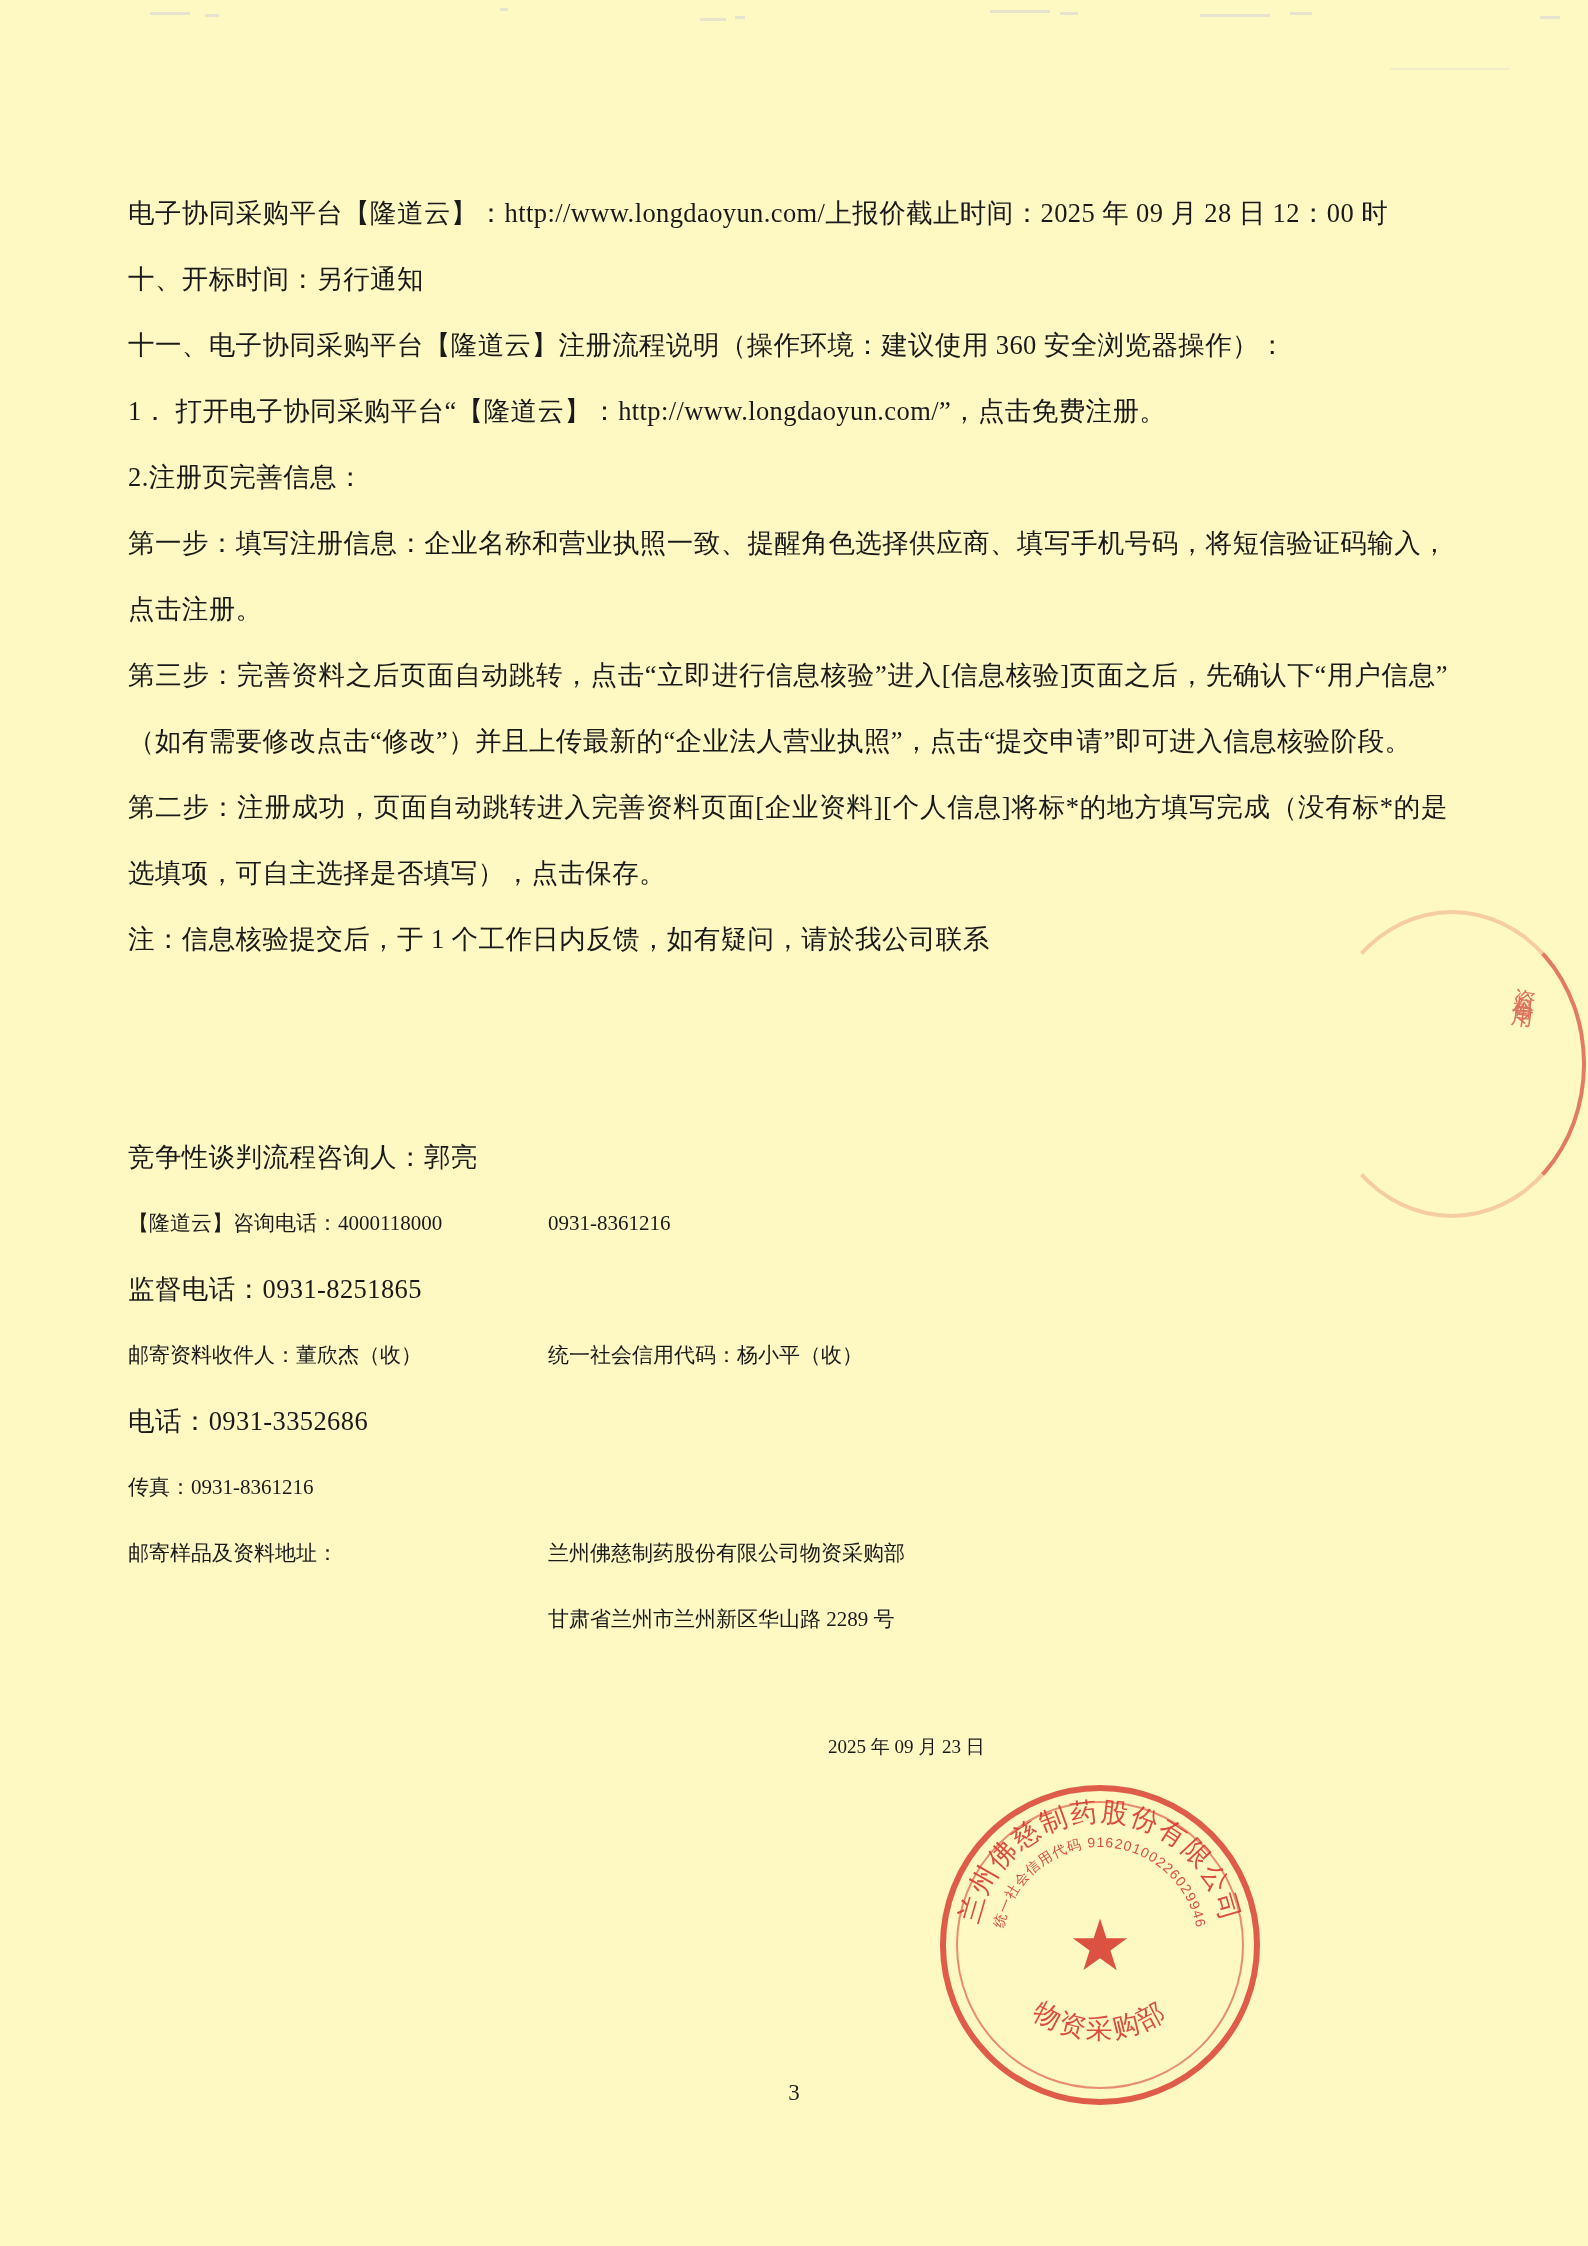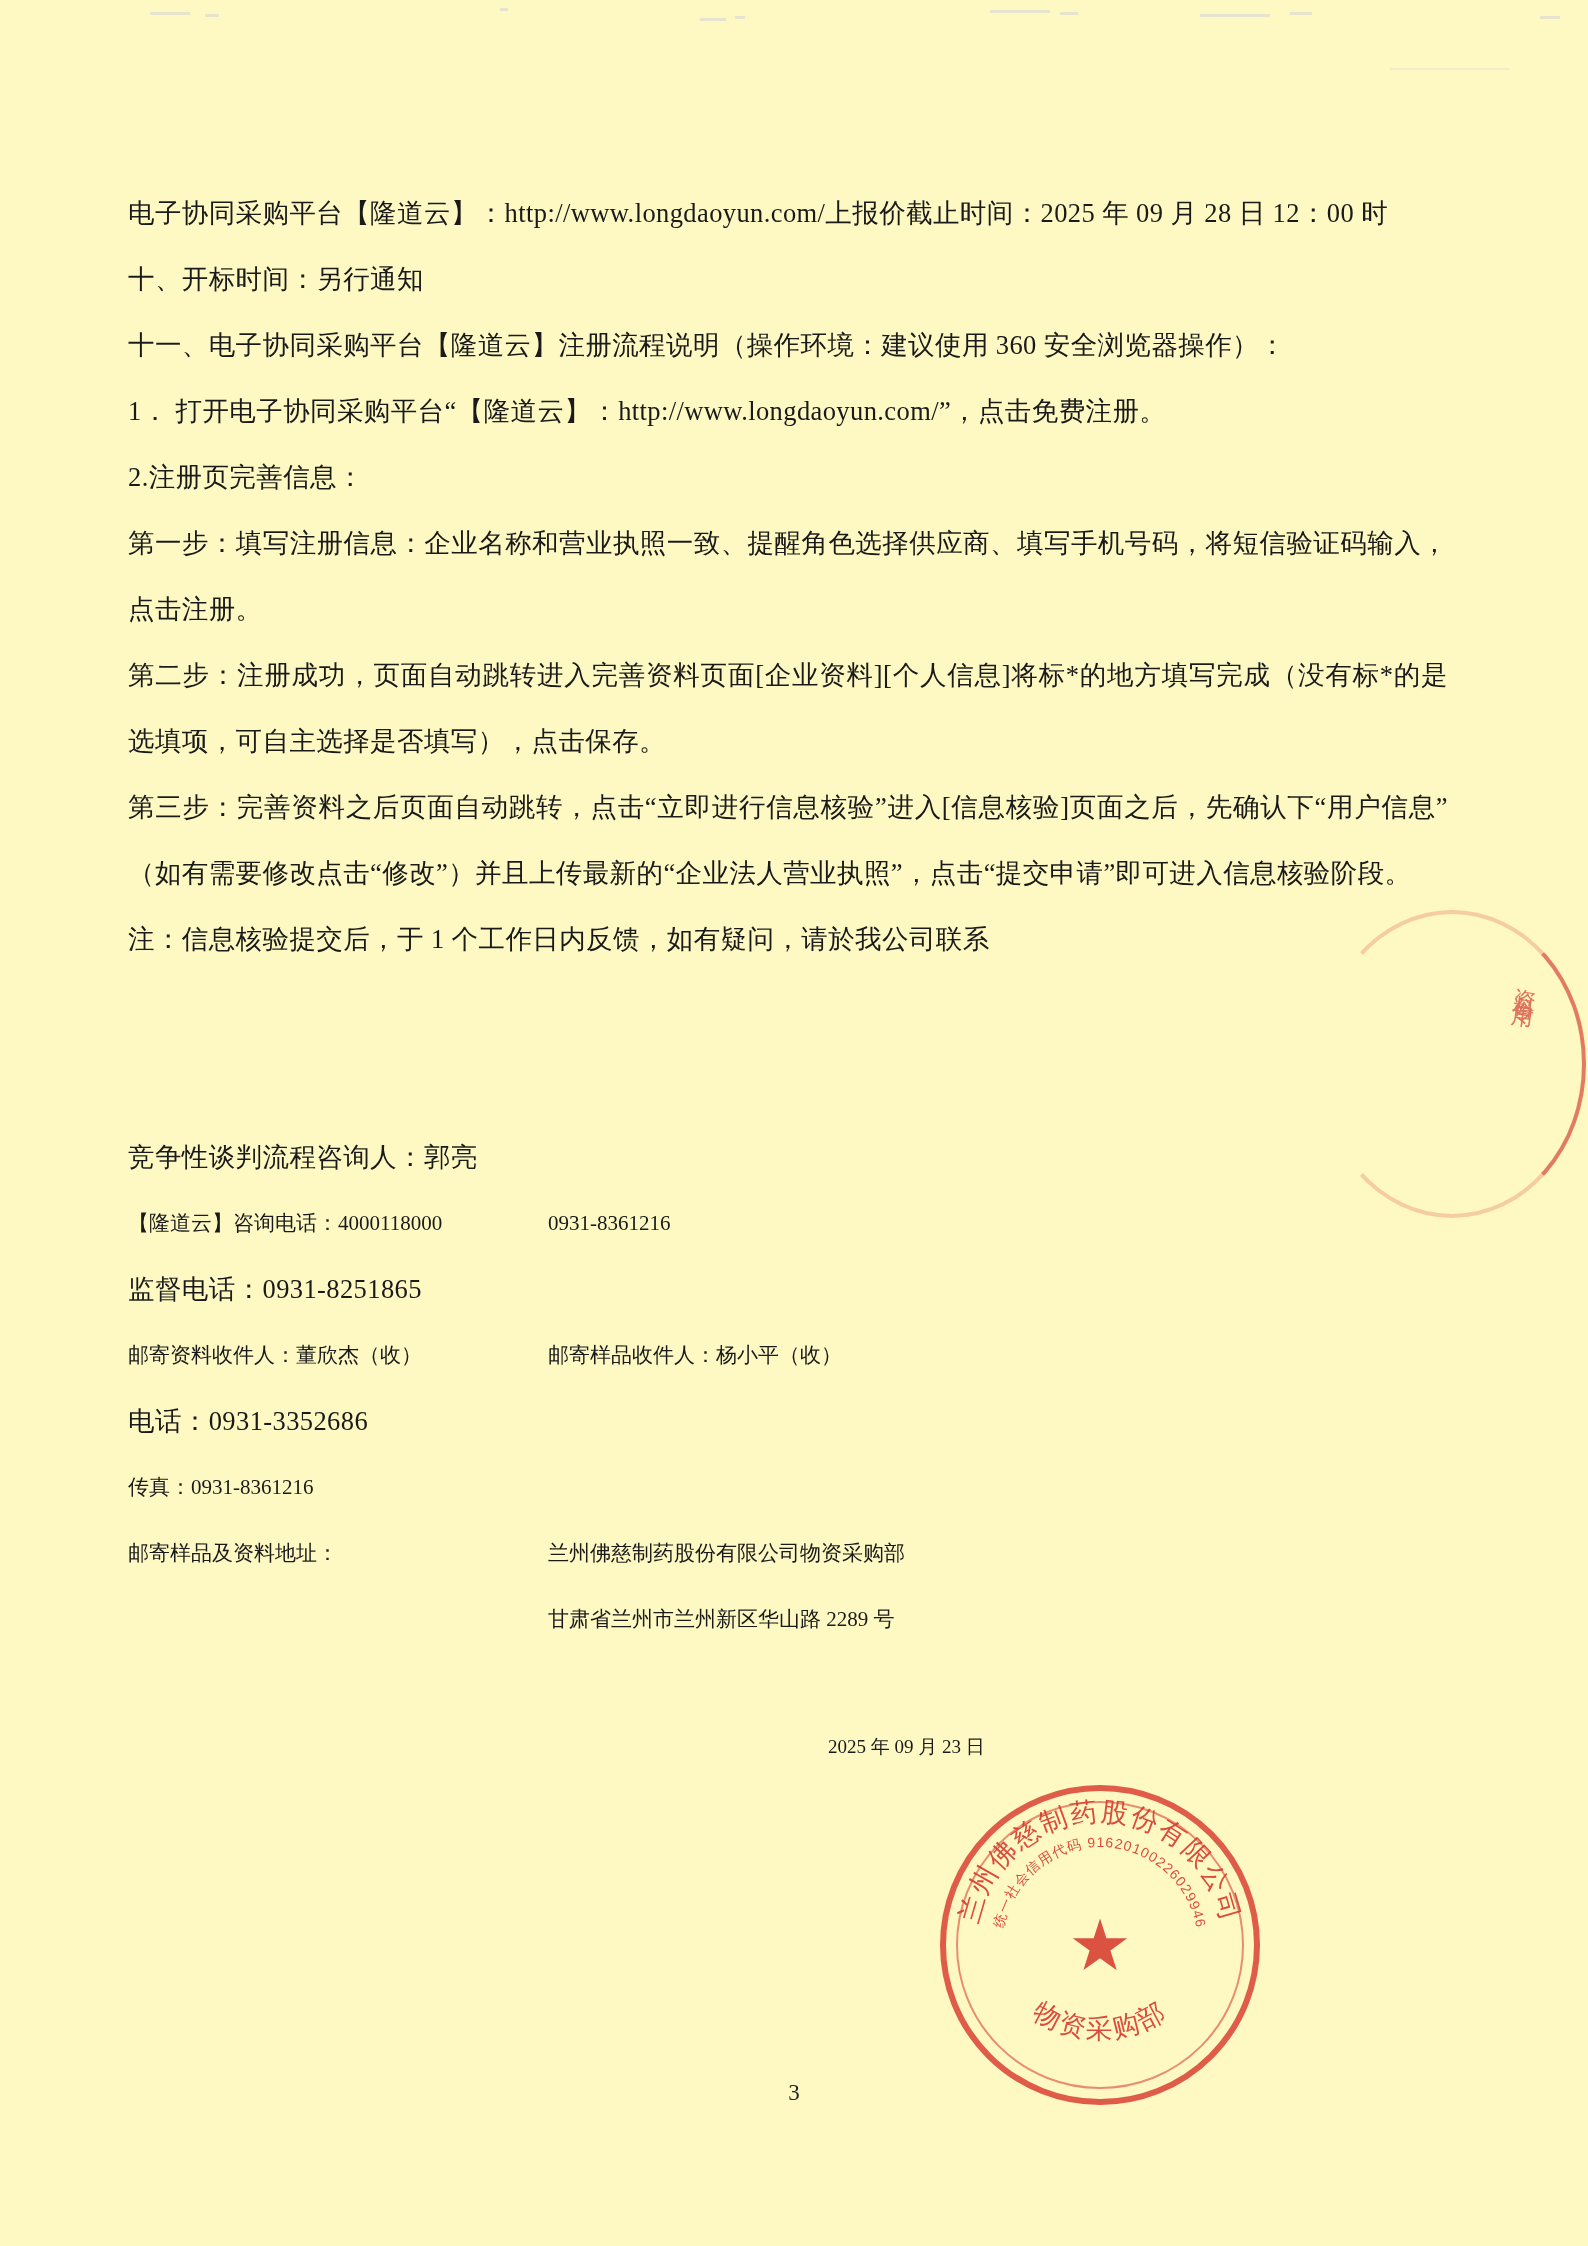--- a/index.html
+++ b/index.html
@@ -187,39 +187,39 @@
   </div>
 
   <div class="content">
 
     <p>电子协同采购平台【隆道云】：http://www.longdaoyun.com/上报价截止时间：2025 年 09 月 28 日 12：00 时</p>
     <p>十、开标时间：另行通知</p>
     <p>十一、电子协同采购平台【隆道云】注册流程说明（操作环境：建议使用 360 安全浏览器操作）：</p>
     <p>1． 打开电子协同采购平台“【隆道云】：http://www.longdaoyun.com/”，点击免费注册。</p>
     <p>2.注册页完善信息：</p>
     <p>第一步：填写注册信息：企业名称和营业执照一致、提醒角色选择供应商、填写手机号码，将短信验证码输入，点击注册。</p>
+    <p>第三步：完善资料之后页面自动跳转，点击“立即进行信息核验”进入[信息核验]页面之后，先确认下“用户信息”（如有需要修改点击“修改”）并且上传最新的“企业法人营业执照”，点击“提交申请”即可进入信息核验阶段。</p>
     <p>第二步：注册成功，页面自动跳转进入完善资料页面[企业资料][个人信息]将标*的地方填写完成（没有标*的是选填项，可自主选择是否填写），点击保存。</p>
-    <p>第三步：完善资料之后页面自动跳转，点击“立即进行信息核验”进入[信息核验]页面之后，先确认下“用户信息”（如有需要修改点击“修改”）并且上传最新的“企业法人营业执照”，点击“提交申请”即可进入信息核验阶段。</p>
     <p>注：信息核验提交后，于 1 个工作日内反馈，如有疑问，请於我公司联系</p>
 
     <div class="blank-line"></div>
     <div class="small-gap"></div>
 
     <p>竞争性谈判流程咨询人：郭亮</p>
 
     <div class="row">
       <div class="c1">【隆道云】咨询电话：4000118000</div>
       <div class="c2">0931-8361216</div>
     </div>
 
     <p>监督电话：0931-8251865</p>
 
     <div class="row">
       <div class="c1">邮寄资料收件人：董欣杰（收）</div>
-      <div class="c2">邮寄样品收件人：杨小平（收）</div>
+      <div class="c2">统一社会信用代码：杨小平（收）</div>
     </div>
 
     <p>电话：0931-3352686</p>
 
     <div class="row">
       <div class="c2">传真：0931-8361216</div>
     </div>
 
     <div class="row">
       <div class="c1">邮寄样品及资料地址：</div>

